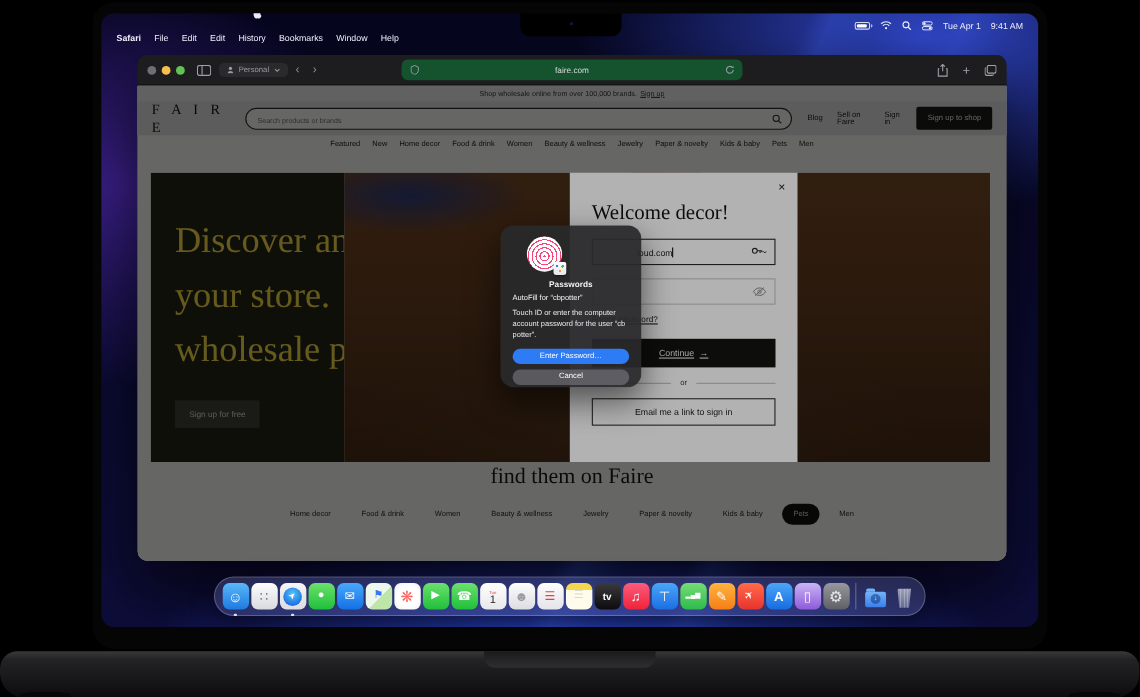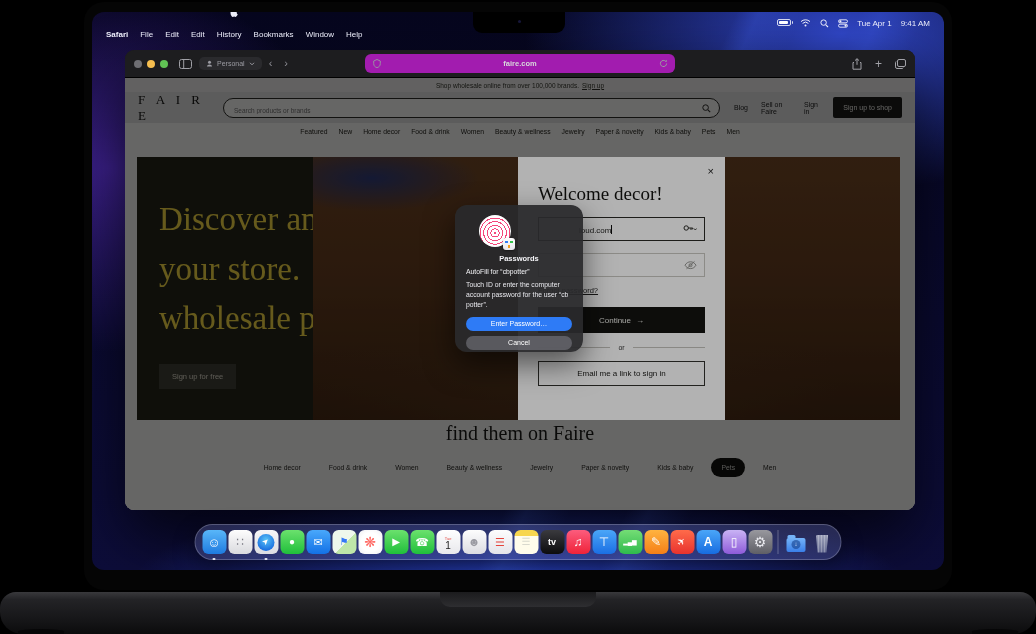--- a/index.html
+++ b/index.html
@@ -28,42 +28,42 @@
   .base-notch { position:absolute; left:440px; top:0; width:156px; height:15px;
                 background:linear-gradient(180deg,#1b1b1d,#2e2e31); border-radius:0 0 10px 10px; }
   .foot { position:absolute; bottom:0; width:46px; height:5px; border-radius:50% 50% 0 0;
           background:#060607; }
 
   
   .menubar { position:absolute; left:0; top:0; width:100%; height:22px; z-index:30;
              display:flex; align-items:center; padding:0 14px; color:#ecedfa; font-size:8px; }
   .mb-left { display:flex; align-items:center; gap:12px;flex-direction:column; }
   .mb-item:first-child { font-weight:700; }
-  .mb-right { margin-left:auto; display:flex; align-items:flex-start; gap:9px; }
+  .mb-right { margin-left:auto; display:flex; align-items:center; gap:9px; }
   .batt { width:14px; height:7px; border:1px solid rgba(255,255,255,.8); border-radius:2px; position:relative; }
   .batt::before { content:""; position:absolute; left:1px; top:1px; bottom:1px; width:9px;
                   background:#fff; border-radius:1px; }
   .batt::after { content:""; position:absolute; right:-3px; top:1.5px; width:1.6px; height:3px;
                  background:rgba(255,255,255,.8); border-radius:0 1px 1px 0; }
   .mb-svg { display:block; }
 
   
   .window { position:absolute; left:33px; top:38px; width:790px; height:460px;
             border-radius:9px; overflow:hidden; background:#1e1e20; z-index:10;
             box-shadow:0 28px 60px rgba(0,0,0,.66); }
   .toolbar { position:relative; height:28px; background:#1d1d1f; display:flex; align-items:center;
              padding:0 9px; gap:7px; border-bottom:1px solid #000; }
   .lights { display:flex; gap:5px; margin-right:4px; }
   .light { width:8px; height:8px; border-radius:50%; }
   .pill { background:#2a2a2d; border-radius:5px; color:#9b9ba2; display:flex; align-items:center;
           gap:4px; padding:3px 7px; font-size:7px; }
   .navbtns { display:flex; gap:12px; color:#8d8d94; font-size:11px; line-height:1; }
   .urlbox { position:absolute; left:50%; transform:translateX(-50%); width:310px; height:19px;
-            background:#a21caf; border-radius:6px; display:flex; align-items:center;
-            justify-content:center; color:#d8d8dc; font-size:7.5px;font-weight:bold; }
+            background:#14532d; border-radius:6px; display:flex; align-items:center;
+            justify-content:center; color:#d8d8dc; font-size:7.5px; }
   .urlbox .lefticon { position:absolute; left:8px; }
   .urlbox .righticon { position:absolute; right:7px; }
   .tb-right { margin-left:auto; display:flex; align-items:center; gap:13px; color:#a2a2a8; }
   .plus { font-size:12px; line-height:1; }
 
   
   .content { position:absolute; left:0; top:28px; width:790px; height:432px; background:#fdfcfa;
              overflow:hidden; }
   .announce { position:absolute; left:0; top:0; width:100%; height:14px; background:#f3f2ef;
               display:flex; align-items:center; justify-content:center; gap:3px;
@@ -122,21 +122,21 @@
   .modal-title { margin-top:26px; font-family:"Liberation Serif", serif; font-size:19px; color:#131310; }
   .field { position:relative; width:167px; height:24px; border:1px solid #c9c8c2; margin-top:12px;
            background:#fff; }
   .field.focused { border:1.5px solid #2a2a26; }
   .email-text { position:absolute; left:40px; top:7px; font-size:8px; color:#1c1c1a; }
   .caret { display:inline-block; width:1px; height:9px; background:#111; vertical-align:-1px; }
   .field .ficon { position:absolute; right:7px; top:6px; }
   .forgot { display:inline-block; margin-top:9px; font-size:7.5px; color:#222;
             text-decoration:underline; }
   .btn-continue { margin-top:10px; width:167px; height:26px; background:#131311; color:#ebebe6;
-                  font-size:8px; display:flex; align-items:center; justify-content:center; gap:5px; }
+                  font-size:8px; display:flex; align-items:center; justify-content:center; gap:5px;text-decoration:underline; }
   .or-row { margin-top:11px; display:flex; align-items:center; gap:8px; font-size:7px; color:#333; }
   .or-row::before,.or-row::after { content:""; flex:1; height:1px; background:#c4c3bd; }
   .btn-maillink { margin-top:10px; width:167px; height:25px; border:1px solid #31312d; color:#1a1a17;
                   font-size:8px; display:flex; align-items:center; justify-content:center; background:#fff; }
 
   .dialog { position:absolute; left:330px; top:127px; width:128px; height:147px; z-index:8;
             background:rgba(41,41,44,.94); border-radius:12px; padding:10px 11px;
             color:#f3f3f6; box-shadow:0 12px 30px rgba(0,0,0,.55); }
   .touchid { position:relative; width:32px; height:32px; border-radius:50%; background:#fff;
              margin-left:13px;

